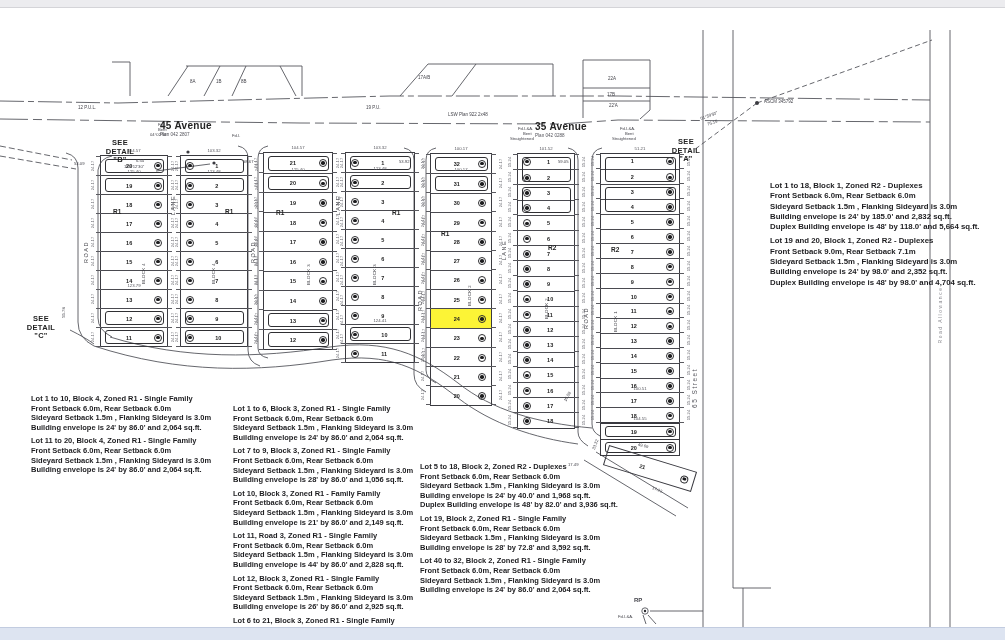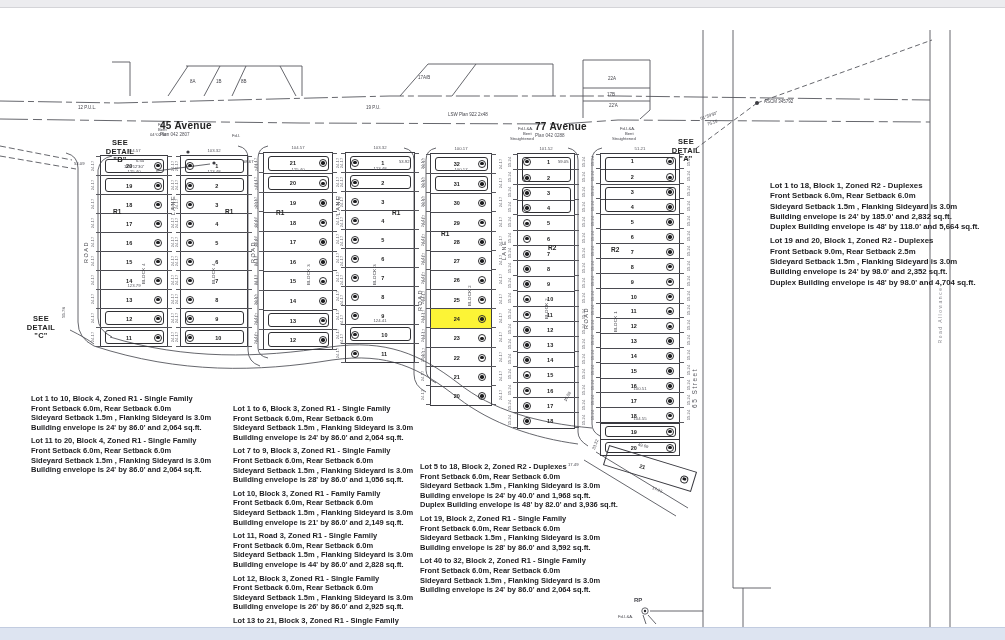--- a/index.html
+++ b/index.html
@@ -98,21 +98,21 @@
 
       <path d="M70,330 Q86,338 94,344"></path>
     </g>
   </svg>
 
   <div class="street" style="left:160px;top:120px;width:120px;">
     <div class="nm">45 Avenue</div>
     <div class="pl">Plan 042 2807</div>
   </div>
   <div class="street" style="left:535px;top:121px;width:120px;">
-    <div class="nm">77 Avenue</div>
+    <div class="nm">35 Avenue</div>
     <div class="pl">Plan 042 0288</div>
   </div>
 
   <div id="gen">
       <div class="col" style="left: 100px; top: 155px; width: 66px; height: 190px;">
         <div class="lot" style="top: 0px; height: 19px;">
           <div class="num numL">20</div>
           <div class="sym symR">
             <i></i>
           </div>
@@ -1209,57 +1209,57 @@
           <div class="line">Sideyard Setback 1.5m , Flanking Sideyard is 3.0m</div>
           <div class="line">Building envelope is 44' by 86.0' and 2,828 sq.ft.</div>
         </div>
         <div class="para">
           <div class="line">Lot 12, Block 3, Zoned R1 - Single Family</div>
           <div class="line">Front Setback 6.0m, Rear Setback 6.0m</div>
           <div class="line">Sideyard Setback 1.5m , Flanking Sideyard is 3.0m</div>
           <div class="line">Building envelope is 26' by 86.0' and 2,925 sq.ft.</div>
         </div>
         <div class="para">
-          <div class="line">Lot 13 to 21, Block 3, Zoned R1 - Single Family</div>
+          <div class="line">Lot 6 to 21, Block 3, Zoned R1 - Single Family</div>
           <div class="line">Front Setback 6.0m, Rear Setback 6.0m</div>
           <div class="line">Sideyard Setback 1.5m , Flanking Sideyard is 3.0m</div>
         </div>
       </div>
       <div class="legend" style="left: 420px; top: 462px;">
         <div class="para">
           <div class="line">Lot 5 to 18, Block 2, Zoned R2 - Duplexes</div>
           <div class="line">Front Setback 6.0m, Rear Setback 6.0m</div>
           <div class="line">Sideyard Setback 1.5m , Flanking Sideyard is 3.0m</div>
           <div class="line">Building envelope is 24' by 40.0' and 1,968 sq.ft.</div>
           <div class="line">Duplex Building envelope is 48' by 82.0' and 3,936 sq.ft.</div>
         </div>
         <div class="para">
           <div class="line">Lot 19, Block 2, Zoned R1 - Single Family</div>
           <div class="line">Front Setback 6.0m, Rear Setback 6.0m</div>
           <div class="line">Sideyard Setback 1.5m , Flanking Sideyard is 3.0m</div>
-          <div class="line">Building envelope is 28' by 86.0' and 3,592 sq.ft.</div>
+          <div class="line">Building envelope is 28' by 72.8' and 3,592 sq.ft.</div>
         </div>
         <div class="para">
           <div class="line">Lot 40 to 32, Block 2, Zoned R1 - Single Family</div>
           <div class="line">Front Setback 6.0m, Rear Setback 6.0m</div>
           <div class="line">Sideyard Setback 1.5m , Flanking Sideyard is 3.0m</div>
           <div class="line">Building envelope is 24' by 86.0' and 2,064 sq.ft.</div>
         </div>
       </div>
       <div class="legend legend-right" style="left: 770px; top: 181px;">
         <div class="para">
           <div class="line">Lot 1 to 18, Block 1, Zoned R2 - Duplexes</div>
           <div class="line">Front Setback 6.0m, Rear Setback 6.0m</div>
           <div class="line">Sideyard Setback 1.5m , Flanking Sideyard is 3.0m</div>
           <div class="line">Building envelope is 24' by 185.0' and 2,832 sq.ft.</div>
           <div class="line">Duplex Building envelope is 48' by 118.0' and 5,664 sq.ft.</div>
         </div>
         <div class="para">
           <div class="line">Lot 19 and 20, Block 1, Zoned R2 - Duplexes</div>
-          <div class="line">Front Setback 9.0m, Rear Setback 2.5m</div>
+          <div class="line">Front Setback 9.0m, Rear Setback 7.1m</div>
           <div class="line">Sideyard Setback 1.5m , Flanking Sideyard is 3.0m</div>
           <div class="line">Building envelope is 24' by 98.0' and 2,352 sq.ft.</div>
           <div class="line">Duplex Building envelope is 48' by 98.0' and 4,704 sq.ft.</div>
         </div>
       </div>
     </div>
 
   <div id="band-bottom"></div>
 </div>
 

